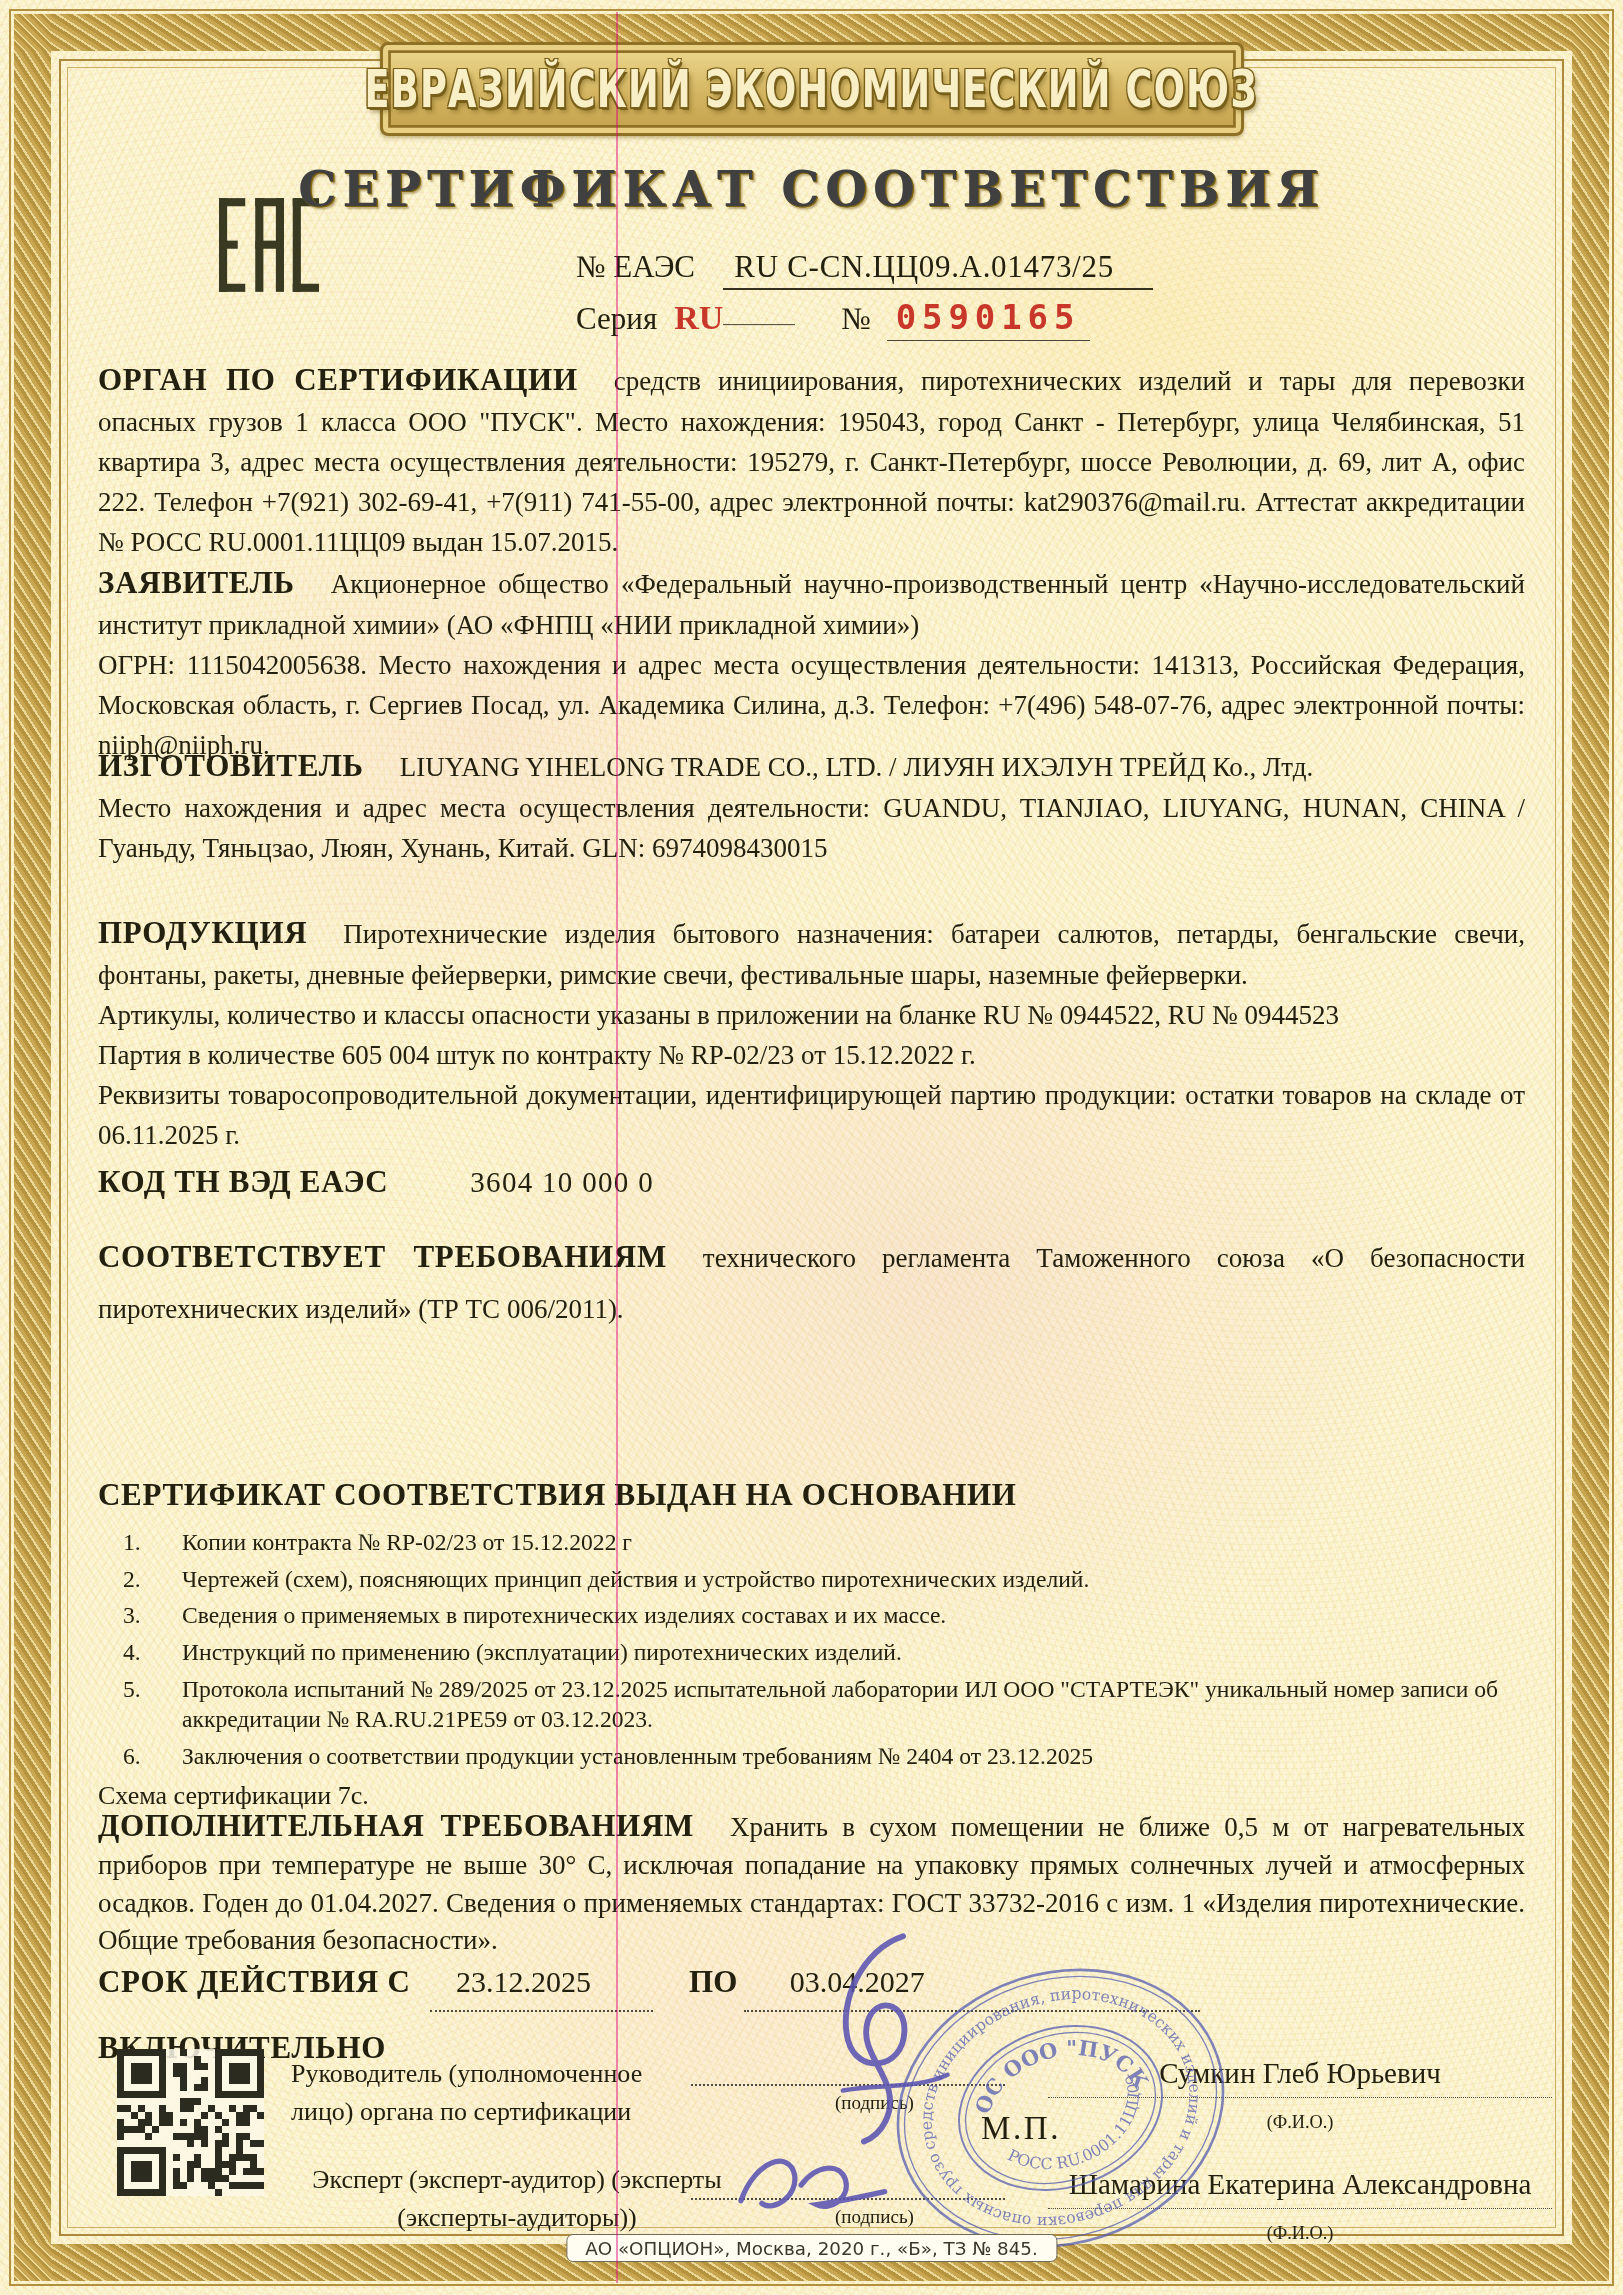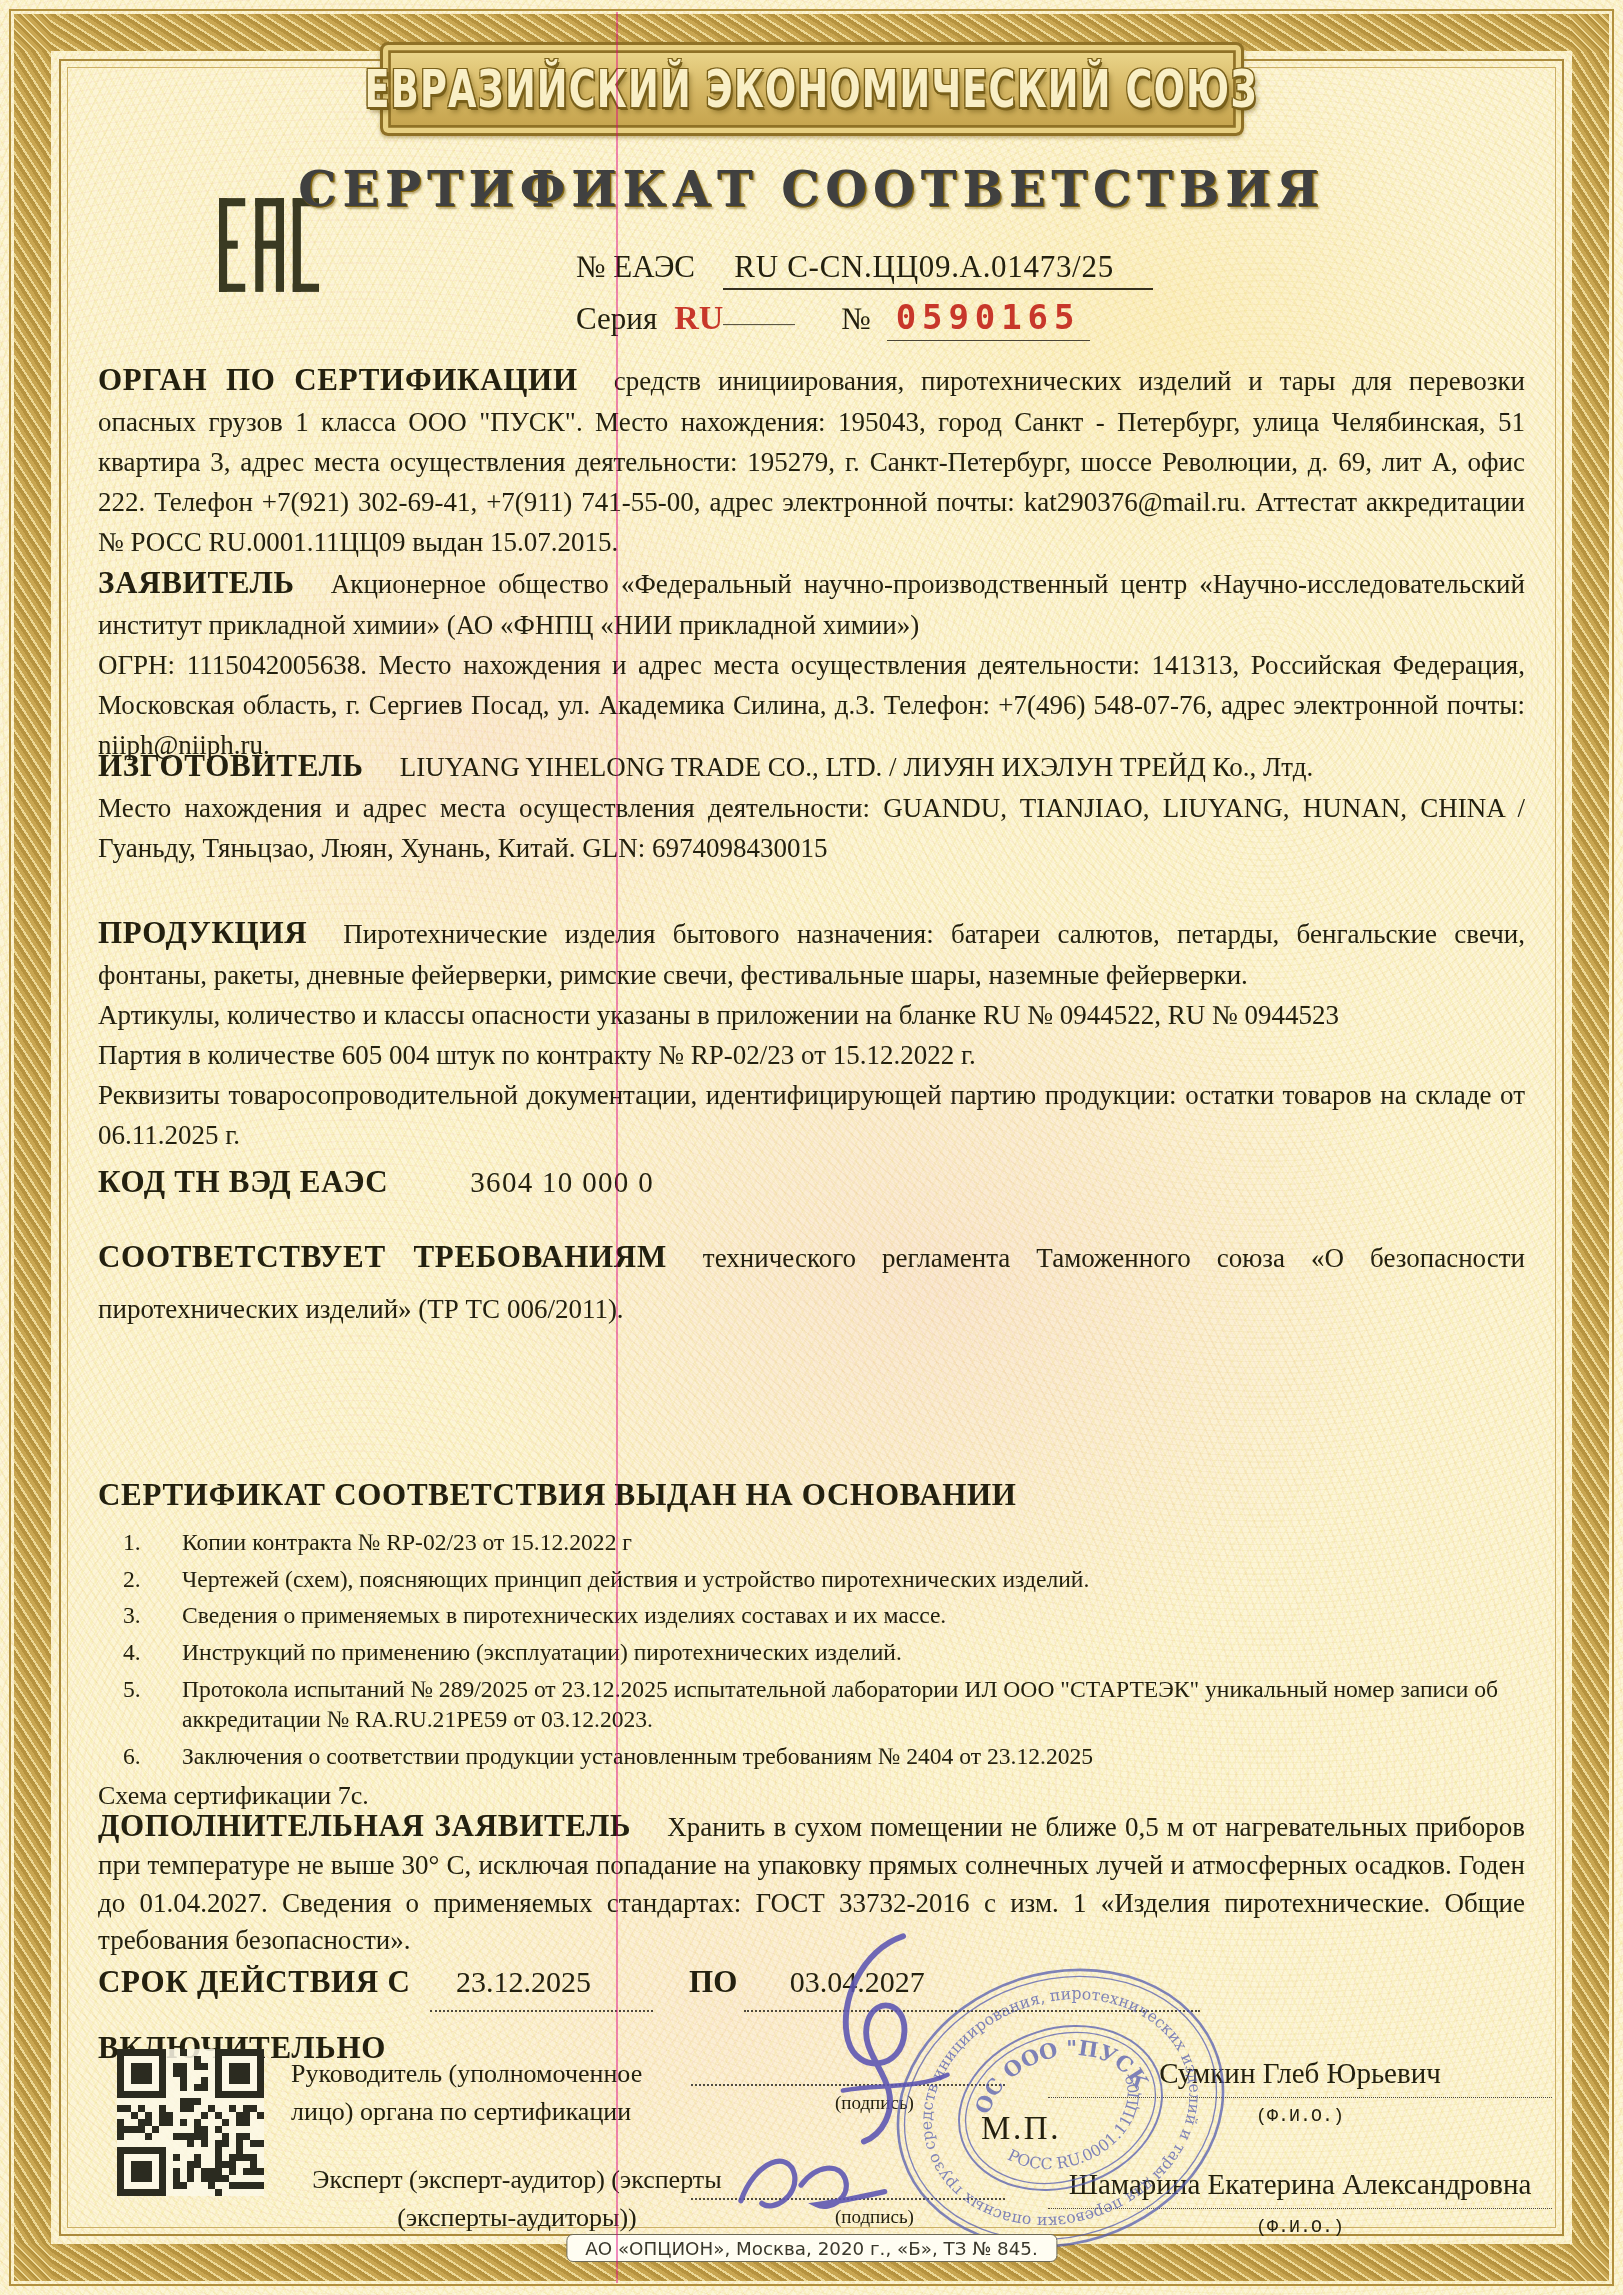--- a/index.html
+++ b/index.html
@@ -77,21 +77,21 @@
   .sigline{position:absolute;border-bottom:2px dotted #4e4b42;z-index:4;}
   #sigline1{left:691px;top:2064px;width:314px;height:19.6px;}
   #sigline2{left:691px;top:2178px;width:314px;height:19.6px;}
   .sig-caption{position:absolute;font-size:19px;z-index:5;}
   #cap-sign1{left:835px;top:2092px;}
   #cap-sign2{left:835px;top:2206px;}
   .fio-block{position:absolute;left:1048px;width:504px;text-align:center;z-index:5;}
   #fio1{top:2057px;}
   #fio2{top:2168px;}
   .fio-name{font-size:29px;padding:0 13px 6.5px;border-bottom:1.3px dotted #4e4b42;}
-  .fio-caption{font-size:18.3px;margin-top:8px;font-family:Liberation Mono, monospace;}
+  .fio-caption{font-size:18.3px;margin-top:14px;}
   .mp{position:absolute;left:981px;top:2110px;font-size:33px;font-weight:normal;letter-spacing:2.6px;z-index:5;}
 
   .stamp{position:absolute;left:877px;top:1954px;width:367px;height:308px;opacity:.72;z-index:6;}
   .sig-svg{position:absolute;z-index:7;}
   #sig1{left:805px;top:1928px;width:170px;height:223px;}
   #sig2{left:733px;top:2138px;width:157px;height:85px;}
 
   .imprint{position:absolute;top:2234px;left:50%;transform:translateX(-50%);z-index:8;
     background:#fffdf2;border:1.3px solid #6d6a58;border-radius:6.5px;padding:2.6px 18.3px;
     font-family:"DejaVu Sans",sans-serif;font-size:18.3px;color:#3a382c;white-space:nowrap;}
@@ -177,21 +177,21 @@
       <li>Чертежей (схем), поясняющих принцип действия и устройство пиротехнических изделий.</li>
       <li>Сведения о применяемых в пиротехнических изделиях составах и их массе.</li>
       <li>Инструкций по применению (эксплуатации) пиротехнических изделий.</li>
       <li>Протокола испытаний № 289/2025 от 23.12.2025 испытательной лаборатории ИЛ ООО "СТАРТЕЭК" уникальный номер записи об аккредитации № RA.RU.21РЕ59 от 03.12.2023.</li>
       <li>Заключения о соответствии продукции установленным требованиям № 2404 от 23.12.2025</li>
     </ol>
     <p class="scheme">Схема сертификации 7с.</p>
   </div>
 
   <div class="sec" id="sec-additional">
-    <p><span class="sec-title">ДОПОЛНИТЕЛЬНАЯ ЗАЯВИТЕЛЬ</span><span>Хранить в сухом помещении не ближе 0,5 м от нагревательных приборов при температуре не выше 30° С, исключая попадание на упаковку прямых солнечных лучей и атмосферных осадков. Годен до 01.04.2027. Сведения о применяемых стандартах: ГОСТ 33732-2016 с изм. 1 «Изделия пиротехнические. Общие требования безопасности».</span></p>
+    <p><span class="sec-title">ДОПОЛНИТЕЛЬНАЯ ТРЕБОВАНИЯМ</span><span>Хранить в сухом помещении не ближе 0,5 м от нагревательных приборов при температуре не выше 30° С, исключая попадание на упаковку прямых солнечных лучей и атмосферных осадков. Годен до 01.04.2027. Сведения о применяемых стандартах: ГОСТ 33732-2016 с изм. 1 «Изделия пиротехнические. Общие требования безопасности».</span></p>
   </div>
 
   <div class="sec" id="sec-validity">
     <div class="validity-row">
       <span class="sec-title">СРОК ДЕЙСТВИЯ С</span>
       <span class="vdate">23.12.2025</span>
       <span class="vpo">ПО</span>
       <span class="vdate2">03.04.2027</span>
     </div>
     <div class="vincl">ВКЛЮЧИТЕЛЬНО</div>

